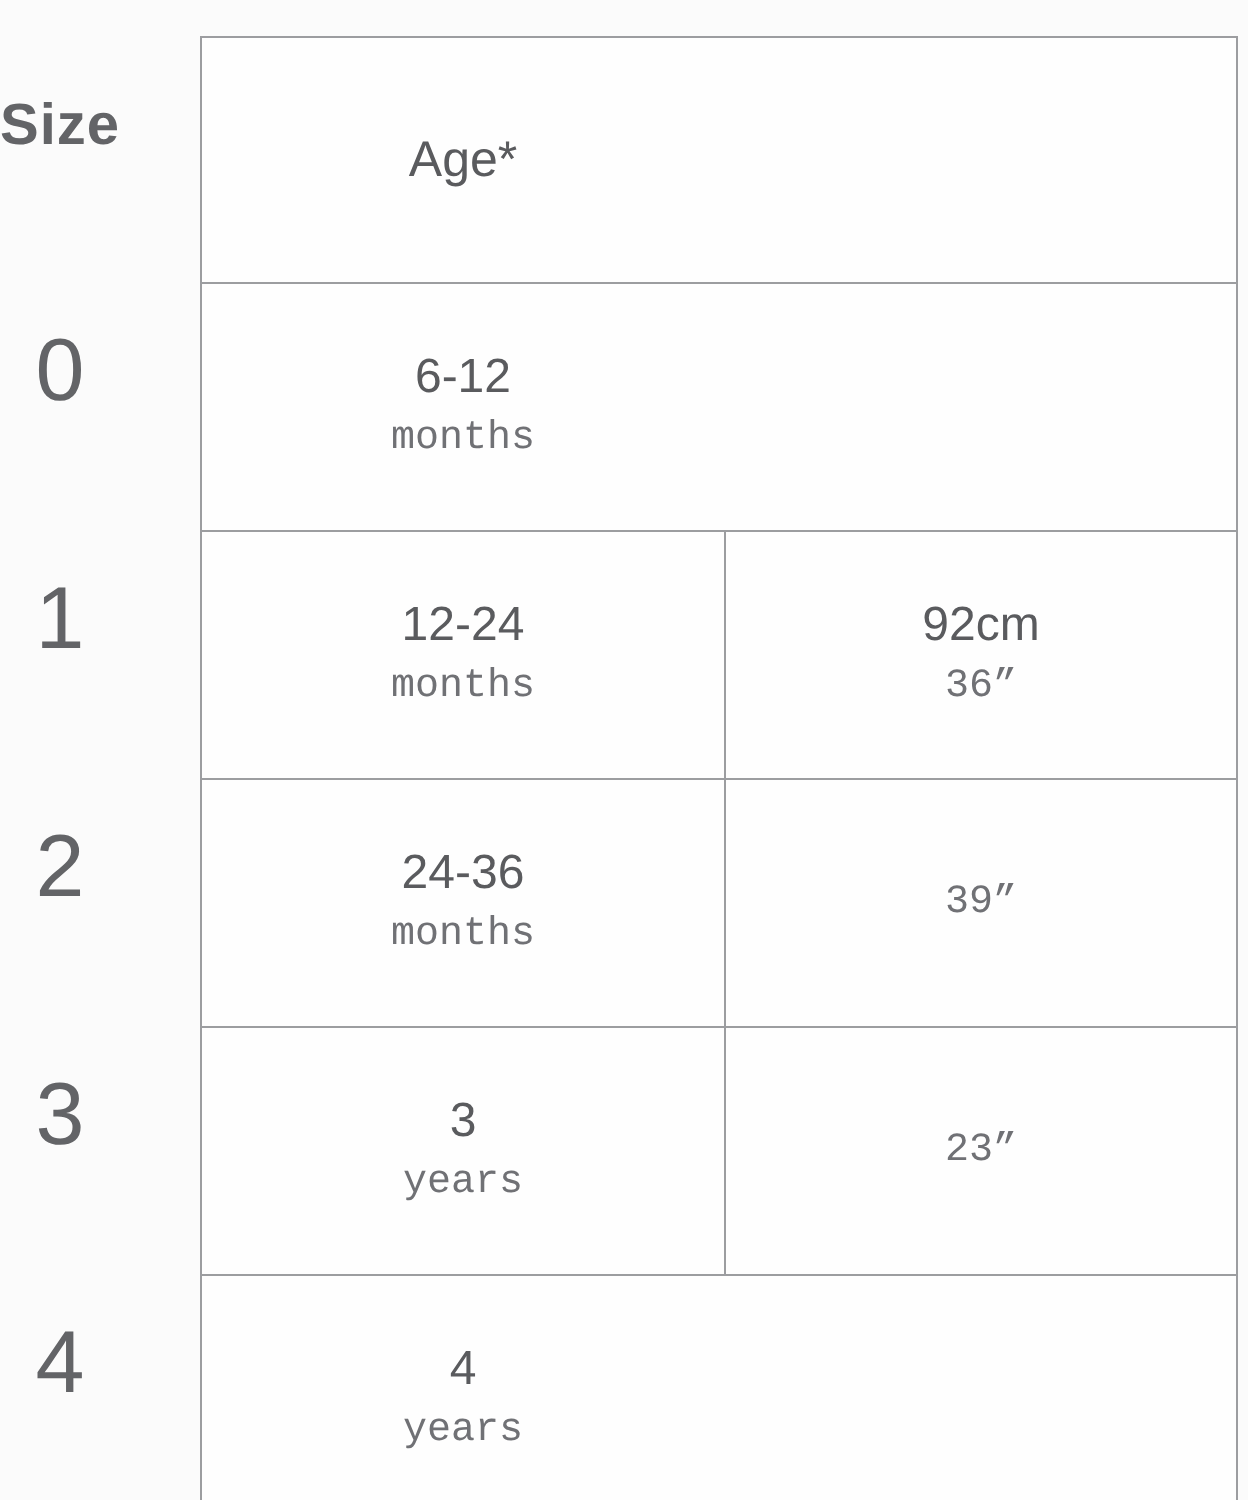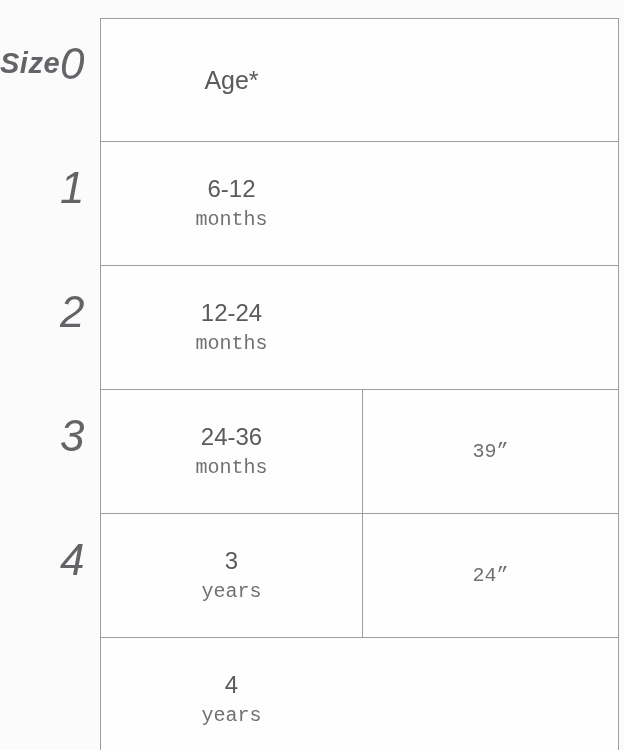--- a/index.html
+++ b/index.html
@@ -15,21 +15,21 @@
   .page{
     position:relative;
     width:624px;height:750px;
     background:var(--page-bg);
     font-family:"Liberation Sans",sans-serif;
     overflow:hidden;
   }
   
   .size-col{
     position:absolute;left:0;top:2px;width:60px;height:743px;
-    display:flex;flex-direction:row;align-items:stretch;font-style:italic;
+    display:flex;flex-direction:column;align-items:stretch;
   }
   .size-header-cell{
     height:122px;display:flex;align-items:center;justify-content:center;
   }
   .size-header-cell span{
     font-size:29px;font-weight:bold;color:var(--size-text);letter-spacing:.5px;white-space:nowrap;
   }
   .size-cell{
     height:124px;display:flex;align-items:center;justify-content:center;
   }
@@ -105,39 +105,43 @@
       <span class="cell-primary">6-12</span>
       <span class="cell-secondary">months</span>
     </div>
   </div>
 
   <div class="t-row">
     <div class="t-cell">
       <span class="cell-primary">12-24</span>
       <span class="cell-secondary">months</span>
     </div>
+    <div class="t-cell">
+      <span class="cell-primary">92cm</span>
+      <span class="cell-secondary">36”</span>
+    </div>
   </div>
 
   <div class="t-row">
     <div class="t-cell">
       <span class="cell-primary">24-36</span>
       <span class="cell-secondary">months</span>
     </div>
     <div class="t-cell">
       <span class="cell-secondary">39”</span>
     </div>
   </div>
 
   <div class="t-row">
     <div class="t-cell">
       <span class="cell-primary">3</span>
       <span class="cell-secondary">years</span>
     </div>
     <div class="t-cell">
-      <span class="cell-secondary">24”</span>
+      <span class="cell-secondary">23”</span>
     </div>
   </div>
 
   <div class="t-row">
     <div class="t-cell">
       <span class="cell-primary">4</span>
       <span class="cell-secondary">years</span>
     </div>
   </div>
 </div>

